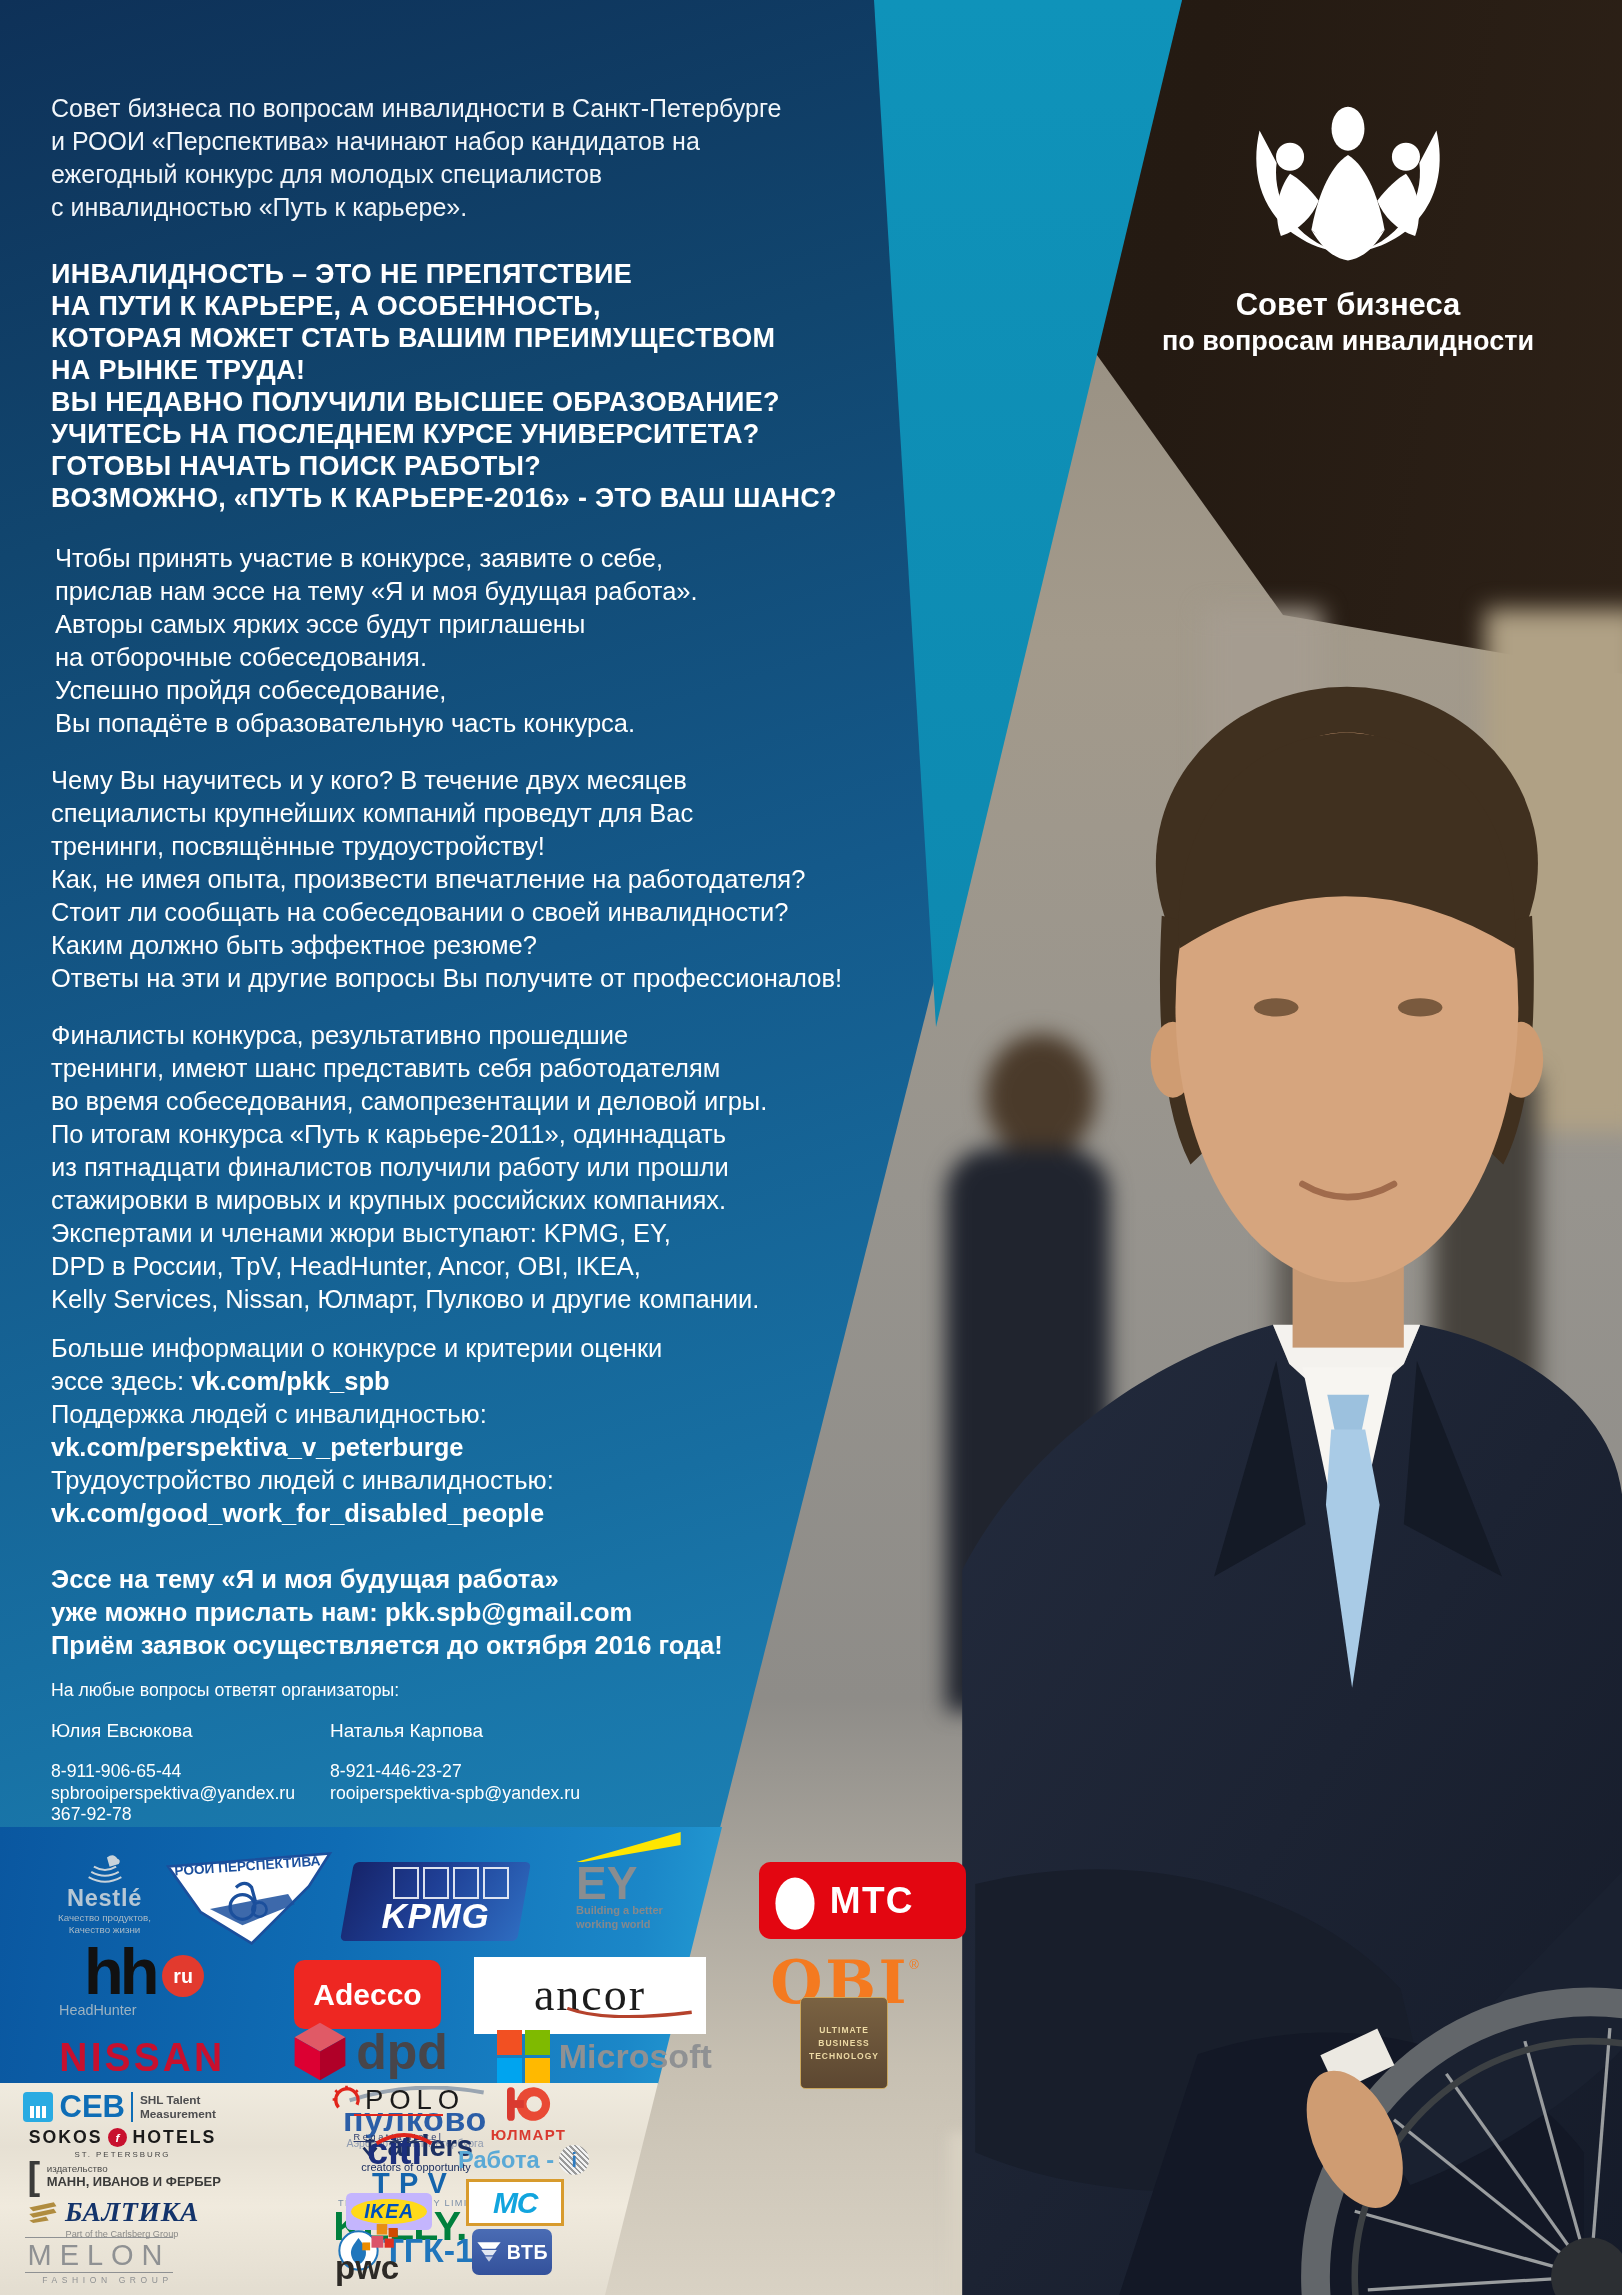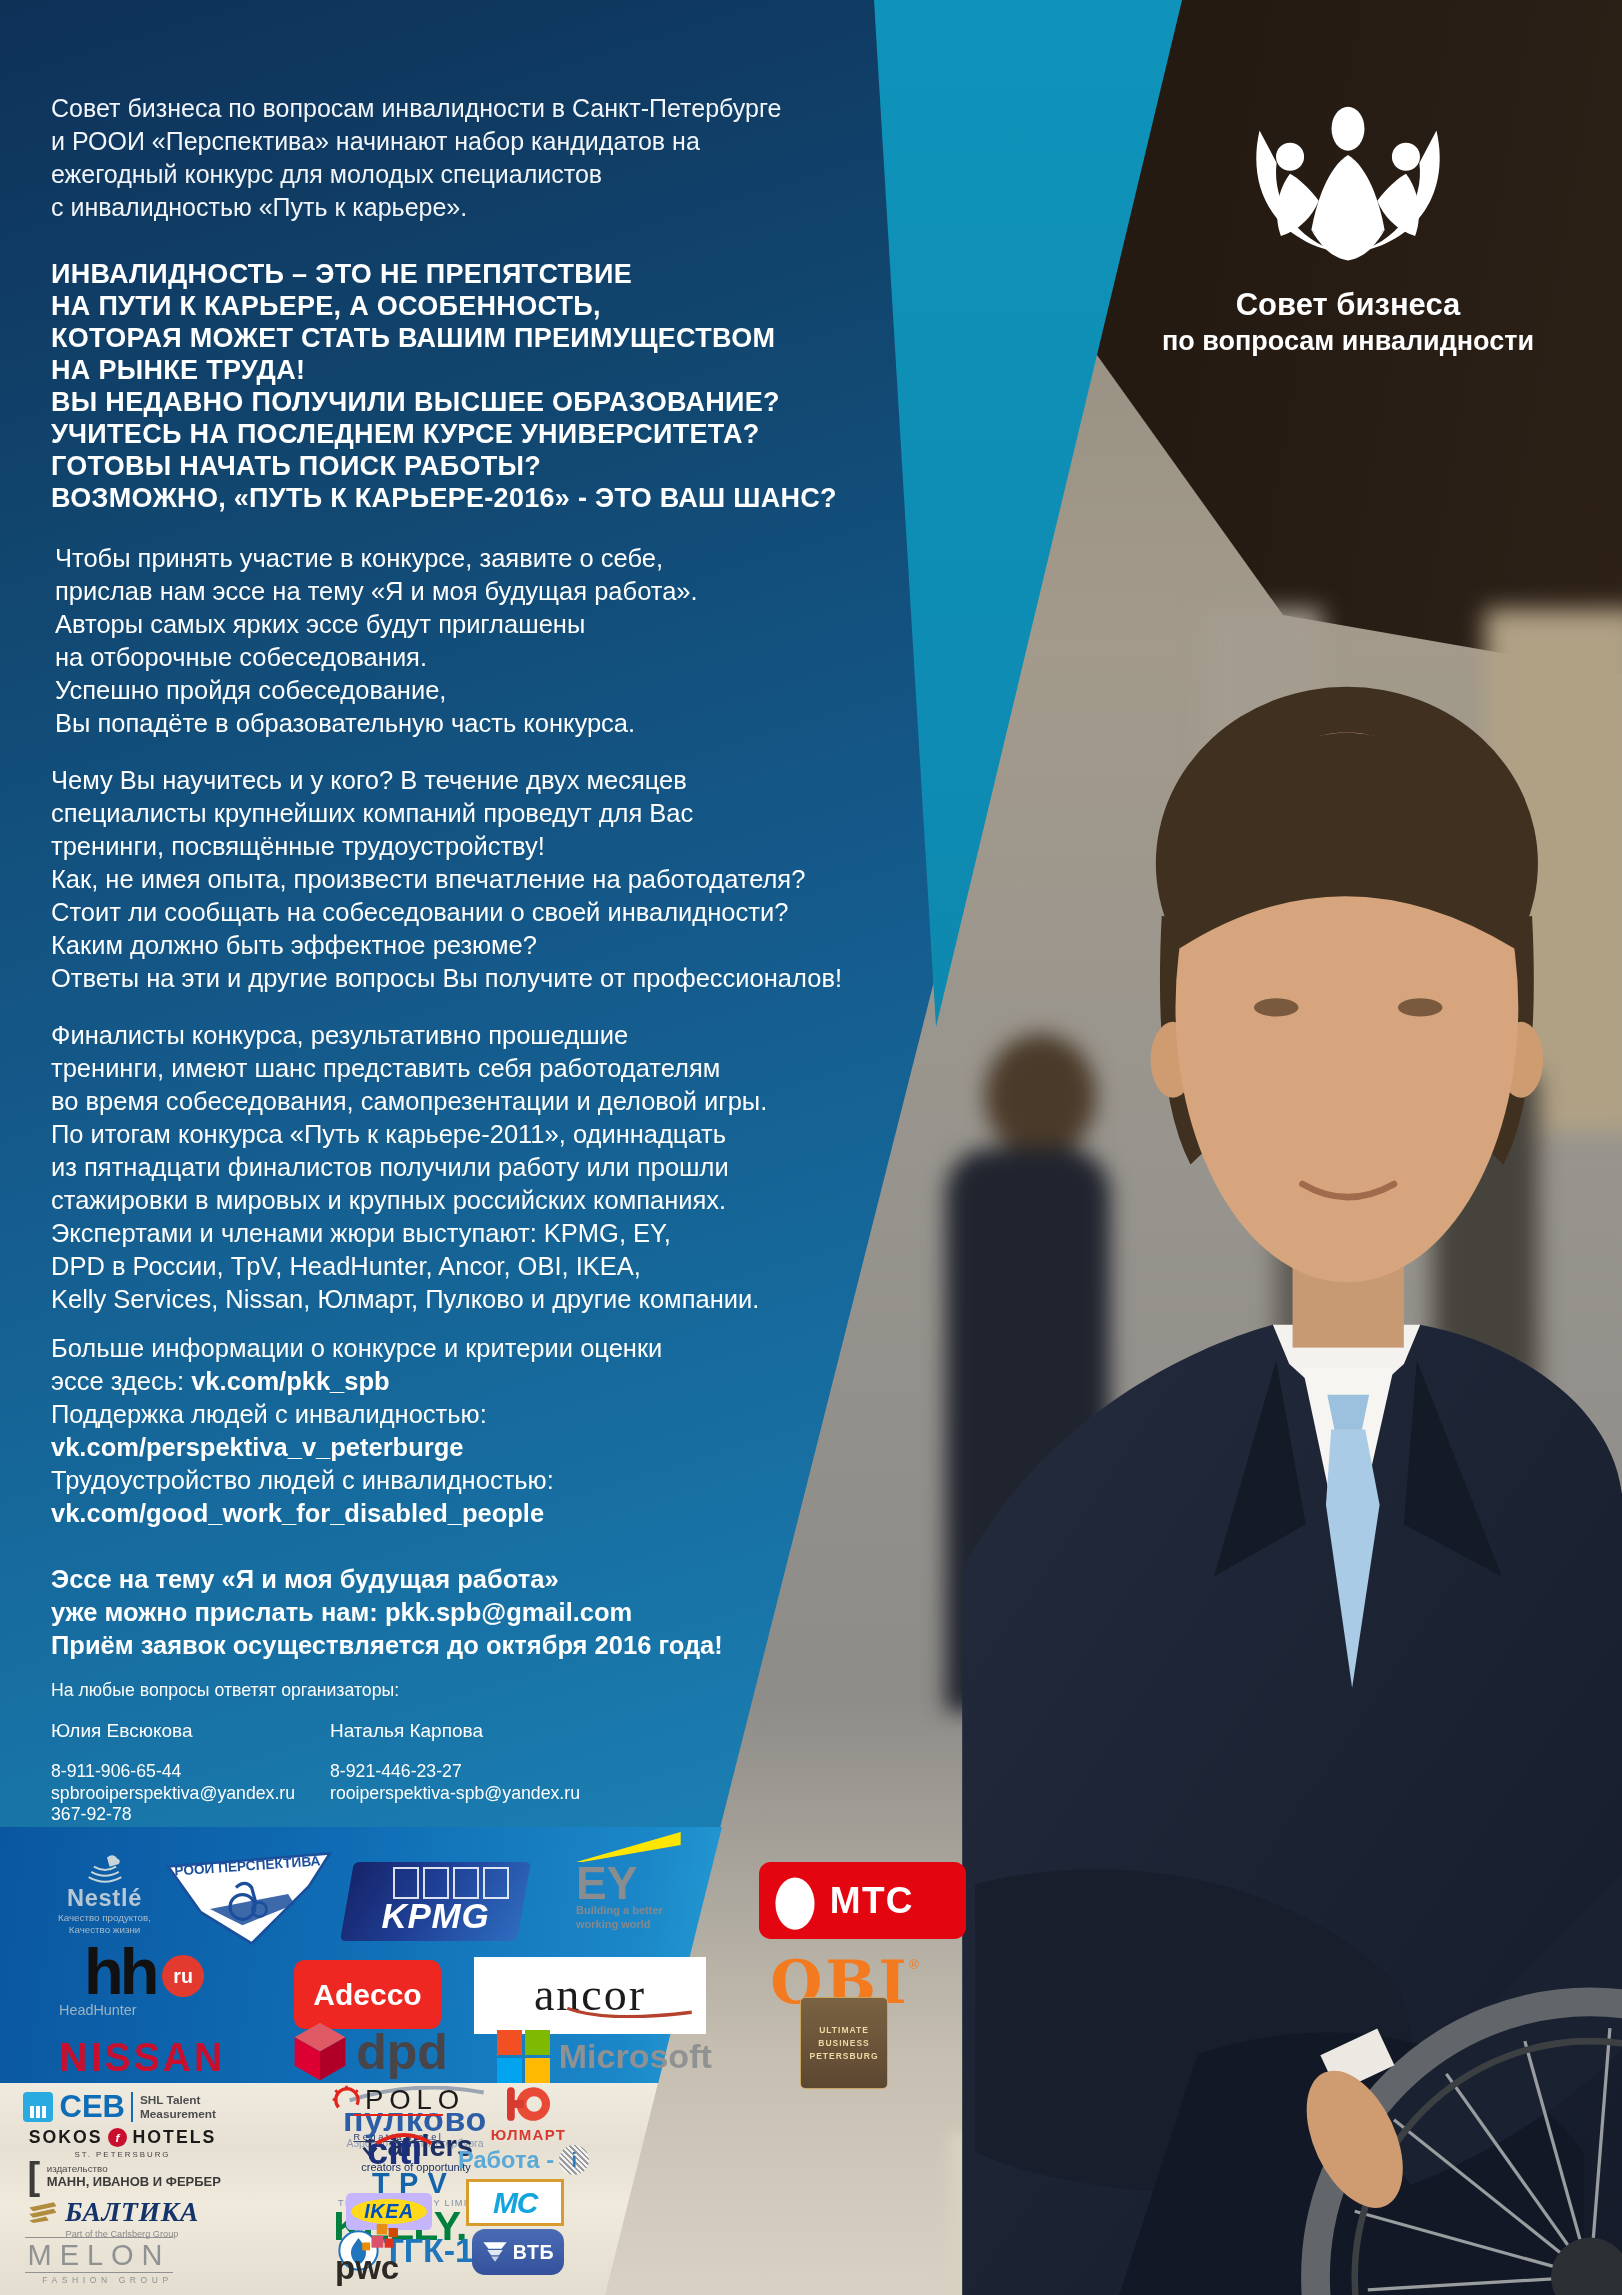--- a/index.html
+++ b/index.html
@@ -148,21 +148,21 @@
   #lg-pwc .nm{font-size:33px;font-weight:700;color:#2d2a26;line-height:30px;}
   #lg-yulmart{left:476px;top:2082px;width:105px;align-items:center;}
   #lg-yulmart .nm{font-size:15px;font-weight:700;color:#d93a30;letter-spacing:1.3px;}
   #lg-rabota{left:458px;top:2145px;flex-direction:row;align-items:center;gap:5.2px;}
   #lg-rabota .nm{font-size:23.6px;color:#5aa9d6;font-weight:600;}
   .rab-circle{width:30px;height:30px;border-radius:50%;color:#2e7bc0;font-weight:700;font-size:19.6px;
      display:flex;align-items:center;justify-content:center;
      background:repeating-linear-gradient(45deg,#9a9a9a 0 2px,#f2f2f2 2px 3.9px);}
   #lg-mc{left:466px;top:2179px;width:98px;height:47px;background:#fff;border:3.3px solid #d89b2d;box-sizing:border-box;justify-content:center;align-items:center;}
   #lg-mc .nm{font-size:30px;font-weight:800;font-style:italic;color:#12a5de;letter-spacing:-1.3px;}
-  #lg-vtb{left:472px;top:2229px;width:92px;height:46px;border-radius:13px;
+  #lg-vtb{left:472px;top:2229px;width:80px;height:46px;border-radius:7px;
      background:linear-gradient(180deg,#4a6cb4,#33519b);flex-direction:row;justify-content:center;align-items:center;gap:5.2px;}
   #lg-vtb .nm{font-size:19.6px;font-weight:700;color:#fff;letter-spacing:0.7px;}
 </style>
 </head>
 <body>
 
 <div id="poster">
 
   <div class="abs" id="photo-base"></div>
   <div class="abs" id="bldg-dark"></div>
@@ -421,21 +421,21 @@
         <i style="background:#7fba00"></i>
       <i style="background:#00a4ef"></i>
         <i style="background:#ffb900"></i>
     </div>
     <div class="nm">Microsoft</div>
   </div>
 
   <div class="chip" id="lg-ubc">
     <div>ULTIMATE</div>
     <div>BUSINESS</div>
-    <div>PETERSBURG</div>
+    <div>TECHNOLOGY</div>
   </div>
 
   <div class="bchip" id="lg-ceb">
     <div class="ceb-ic">
         <i></i>
         <i></i>
         <i></i>
       </div>
     <div class="nm">CEB</div>
     <div class="ceb-bar"></div>

